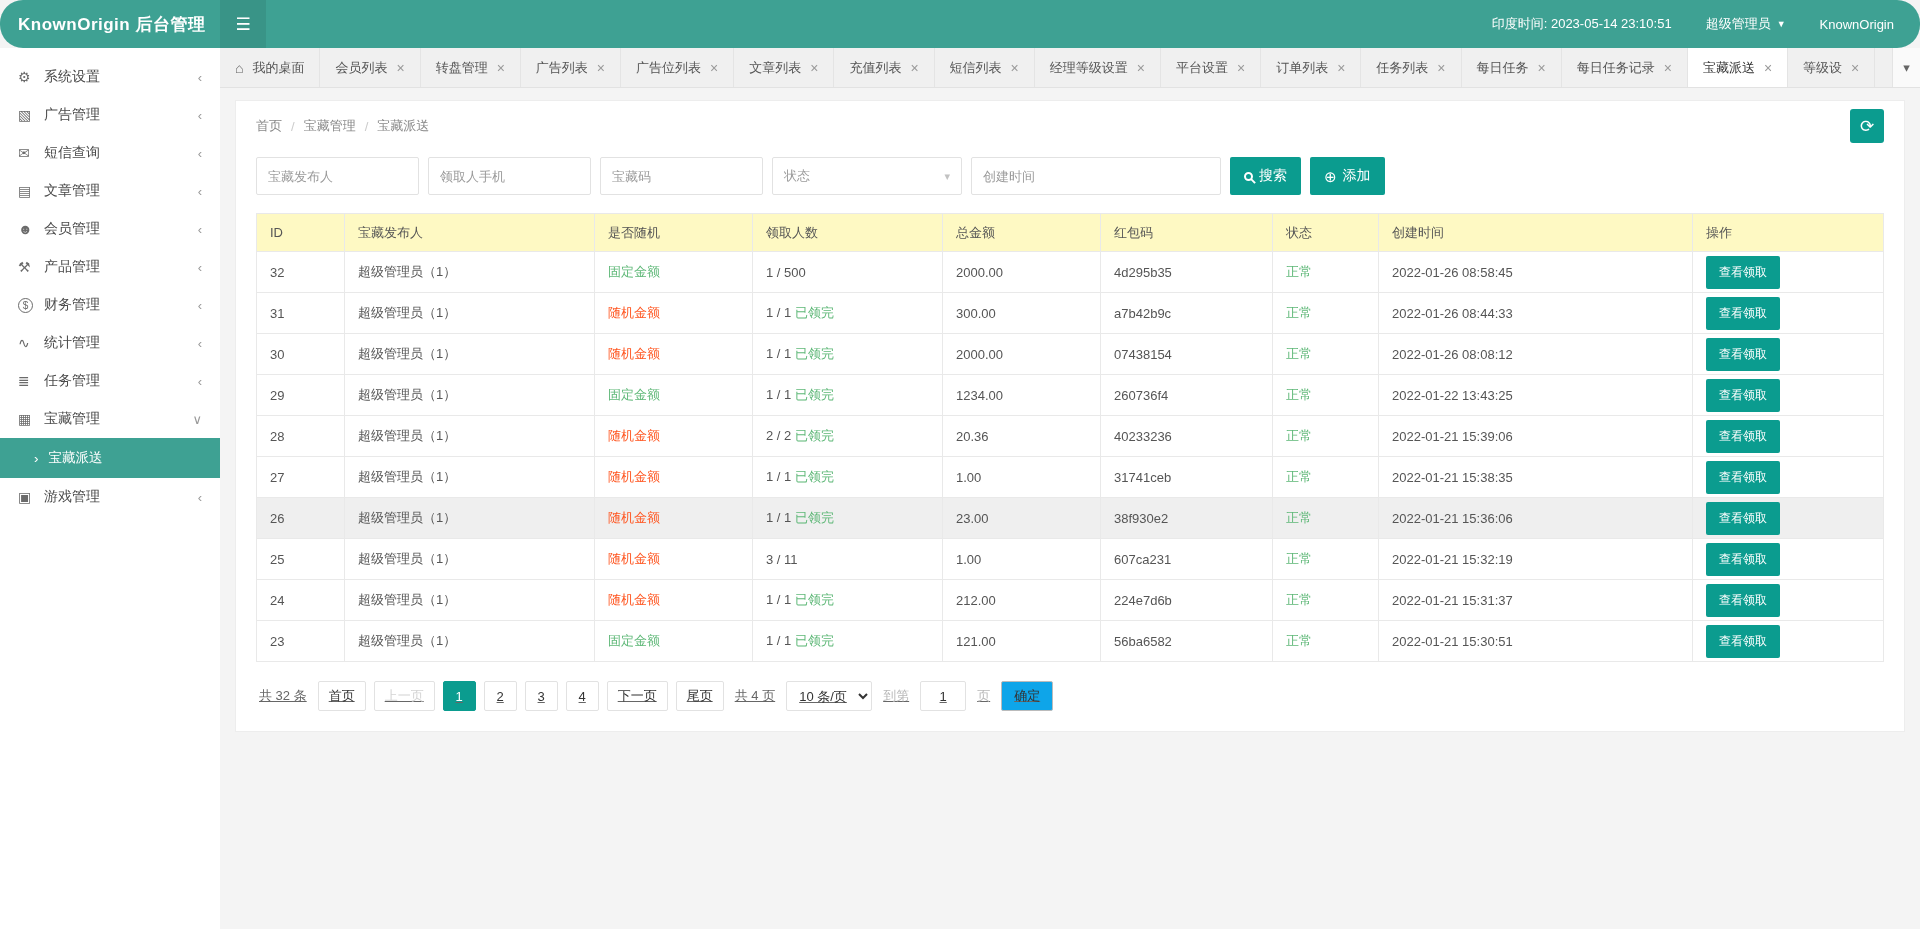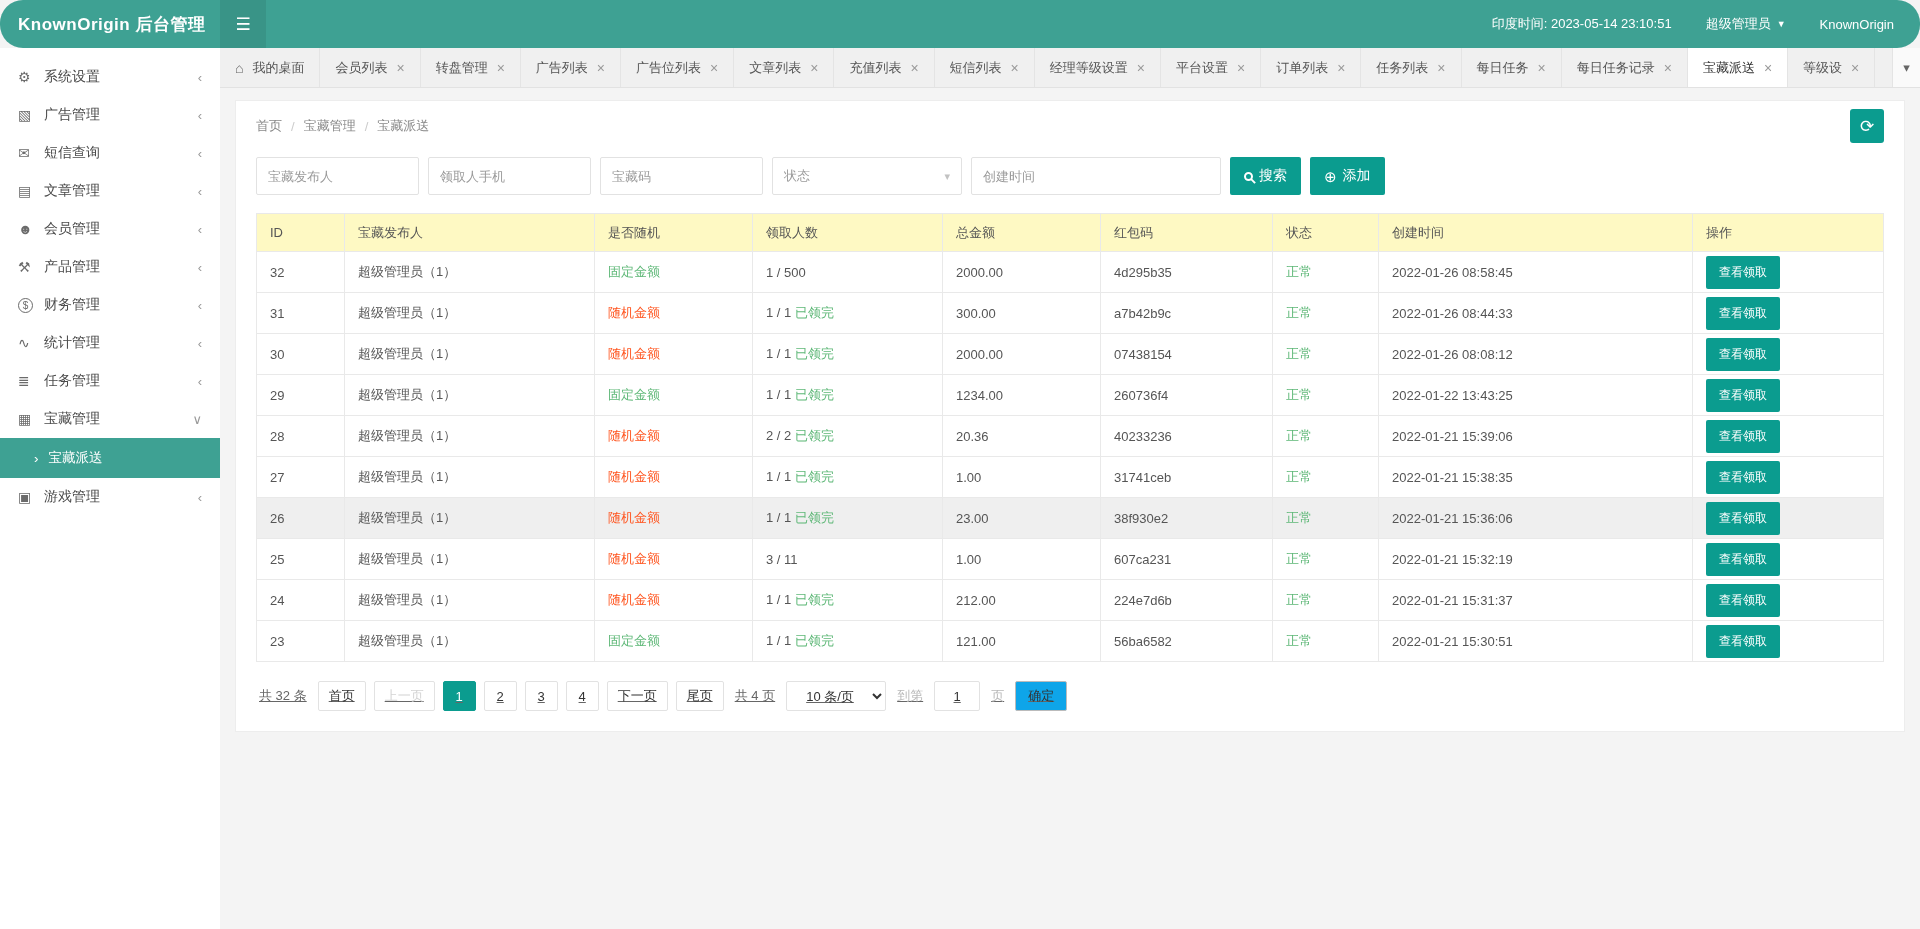--- a/index.html
+++ b/index.html
@@ -84,21 +84,21 @@
 
   
   .pager { display:flex; align-items:center; gap:8px; padding:19px 20px 6px; font-size:13px; color:#666;text-decoration:underline; }
   .pg-text { margin:0 3px; }
   .pg-btn { min-width:33px; height:30px; border:1px solid #e2e2e2; background:#fff; color:#333;
             display:flex; align-items:center; justify-content:center; padding:0 10px; font-size:13px;
             cursor:pointer; border-radius:2px; }
   .pg-btn.disabled { color:#d4d4d4; cursor:default; }
   .pg-btn.active { background:#0b9c8f; border-color:#0b9c8f; color:#fff; }
   .pg-select { height:30px; border:1px solid #e2e2e2; background:#fff; font-size:13px; color:#333;
-               padding:0 15px; border-radius:2px; outline:none; }
+               padding:0 8px; border-radius:2px; outline:none; }
   .pg-muted { color:#b9b9b9; }
   .pg-input { width:46px; height:30px; border:1px solid #e2e2e2; border-radius:2px; text-align:center;
               font-size:13px; color:#333; outline:none; }
   .pg-confirm { height:30px; border:1px solid #bbb; background:#0ea5e9; color:#333; padding:0 12px;
                 font-size:13px; border-radius:2px; cursor:pointer; }
 </style>
 </head>
 <body>
 
 <div class="header">

